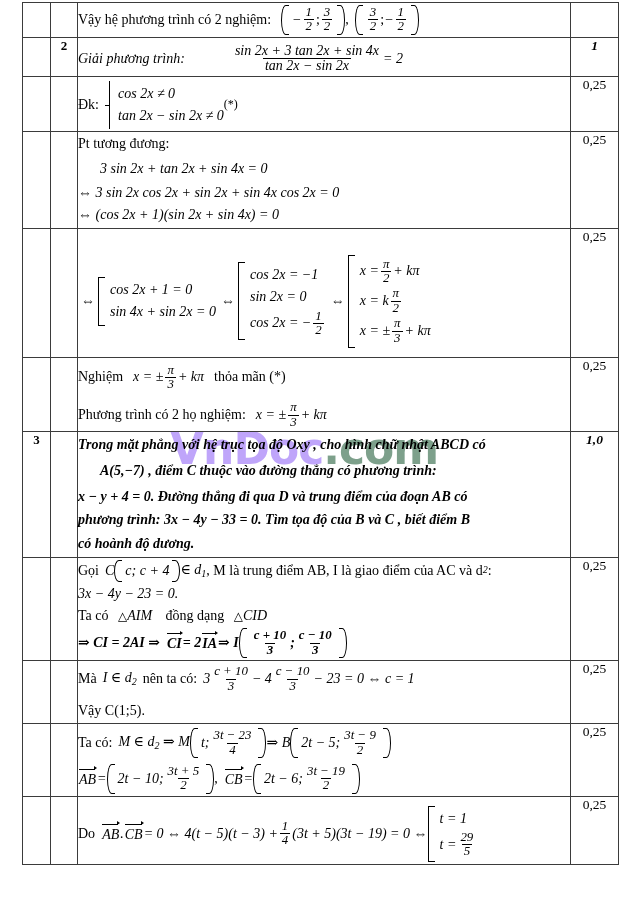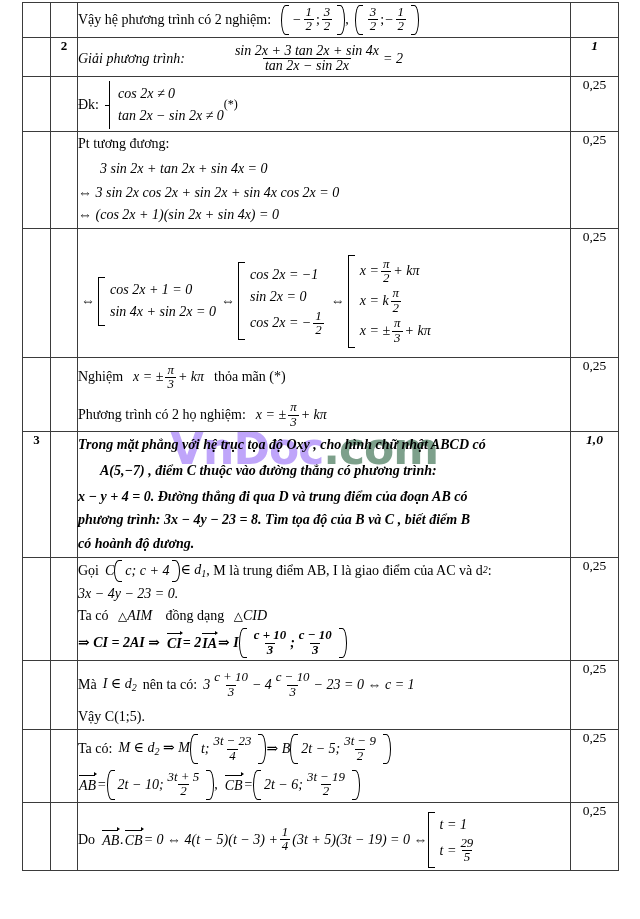--- a/index.html
+++ b/index.html
@@ -430,21 +430,21 @@
     <td class="cell-score">0,25</td>
   </tr>
 
   <tr>
     <td class="cell-no">3</td>
     <td class="cell-sub"></td>
     <td class="cell-main" style="font-weight:bold;font-style:italic;line-height:1.55;">
       <span class="mathline">Trong mặt phẳng với hệ trục tọa độ Oxy , cho hình chữ nhật ABCD có</span>
       <span class="mathline indent1">A(5,−7) , điểm C  thuộc vào đường thẳng có phương trình:</span>
       <span class="mathline">x − y + 4 = 0. Đường thẳng đi qua D và trung điểm của đoạn AB có</span>
-      <span class="mathline">phương trình: 3x − 4y − 23 = 8. Tìm tọa độ của B và C , biết điểm B</span>
+      <span class="mathline">phương trình: 3x − 4y − 33 = 0. Tìm tọa độ của B và C , biết điểm B</span>
       <span class="mathline">có hoành độ dương.</span>
     </td>
     <td class="cell-score pt-bold">1,0</td>
   </tr>
 
   <tr>
     <td class="cell-no"></td>
     <td class="cell-sub"></td>
     <td class="cell-main">
       <span class="mathline">
@@ -499,21 +499,21 @@
         </span>
       </span>
     </td>
     <td class="cell-score">0,25</td>
   </tr>
 
   <tr>
     <td class="cell-no"></td>
     <td class="cell-sub"></td>
     <td class="cell-main">
-      <span class="mathline" style="margin-top:10px;">
+      <span class="mathline" style="margin-top:4px;">
         <span class="mrow">
           <span>Mà</span>
           <span class="op"></span>
           <span class="mi">I ∈ d<span class="sub">2</span></span>
           <span class="op"></span>
           <span>nên ta có:</span>
           <span class="op"></span>
           <span class="mi">3</span>
           <span class="frac">
             <span class="num mi">c + 10</span>

